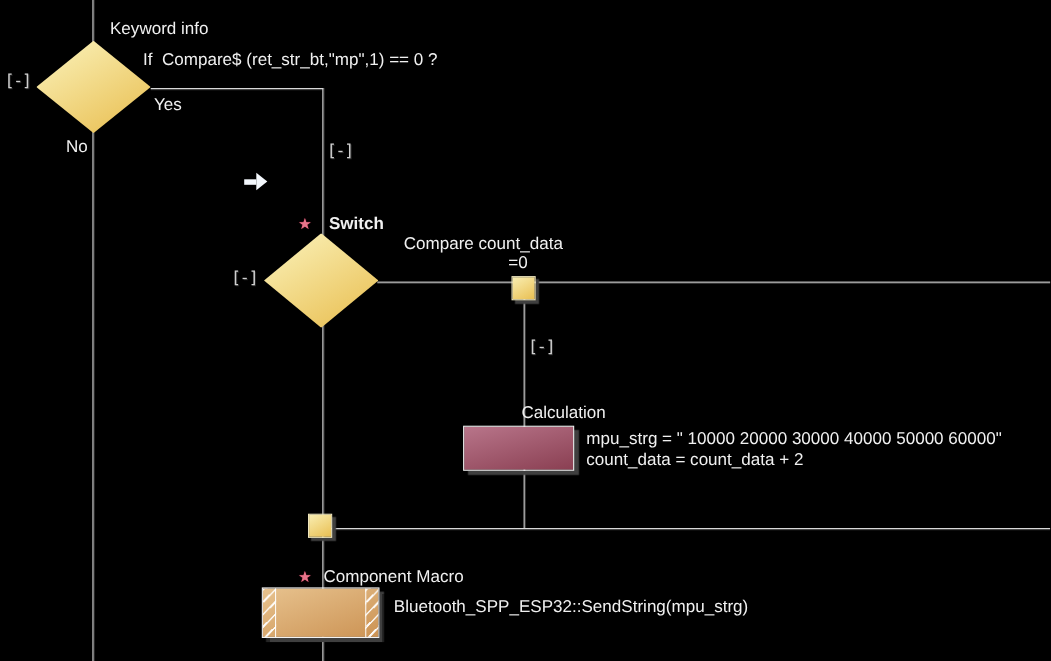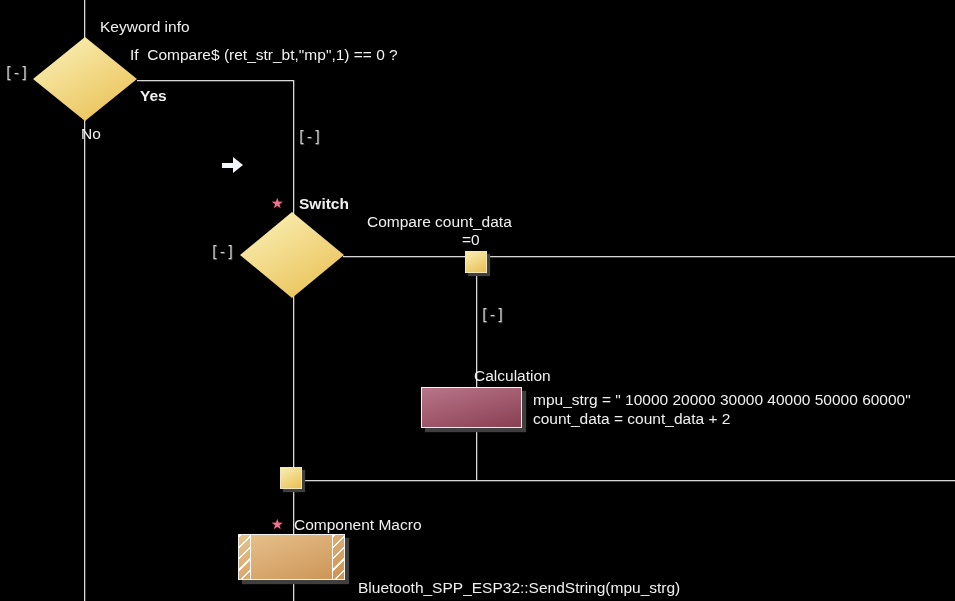--- a/index.html
+++ b/index.html
@@ -70,22 +70,22 @@
   <div class="vline" style="left:84px;top:0;height:601px;"></div>
   <div class="hline" style="left:137px;top:80px;width:157px;"></div>
   <div class="vline" style="left:293px;top:80px;height:521px;"></div>
   <div class="hline" style="left:343px;top:256px;width:612px;"></div>
   <div class="vline" style="left:476px;top:262px;height:219px;"></div>
   <div class="hline" style="left:301px;top:480px;width:654px;"></div>
 
   <div class="diamond" style="left:33px;top:37px;width:104px;height:84px;"></div>
   <span class="lbl" style="left:88px;top:18px;margin-left:12px;">Keyword info</span>
   <span class="lbl" style="left:130px;top:46px;">If  Compare$ (ret_str_bt,"mp",1) == 0 ?</span>
-  <span class="lbl" style="left:140px;top:87px;font-weight:bold;">Yes</span>
-  <span class="lbl" style="left:60px;top:125px;margin-left:21px;">No</span>
+  <span class="lbl" style="left:140px;top:87px;">Yes</span>
+  <span class="lbl" style="left:60px;top:125px;">No</span>
   <span class="collapse" style="left:4px;top:64px;">[-]</span>
 
   <span class="collapse" style="left:297px;top:128px;">[-]</span>
   <div class="exec-arrow" style="left:222px;top:157px;">
     <div class="bar"></div>
     <div class="head"></div>
   </div>
 
   <span class="star" style="left:271px;top:196px;">★</span>
   <span class="lbl" style="left:299px;top:195px;font-weight:bold;">Switch</span>
@@ -102,15 +102,15 @@
   <span class="lbl" style="left:533px;top:410px;">count_data = count_data + 2</span>
 
   <div class="conn-square" style="left:280px;top:467px;"></div>
 
   <span class="star" style="left:271px;top:517px;">★</span>
   <span class="lbl" style="left:294px;top:516px;">Component Macro</span>
   <div class="macro-box">
     <div class="hatch left"></div>
     <div class="hatch right"></div>
   </div>
-  <span class="lbl" style="left:358px;top:543px;margin-top:36px;">Bluetooth_SPP_ESP32::SendString(mpu_strg)</span>
+  <span class="lbl" style="left:358px;top:543px;">Bluetooth_SPP_ESP32::SendString(mpu_strg)</span>
 
 </div>
 
 </body></html>

